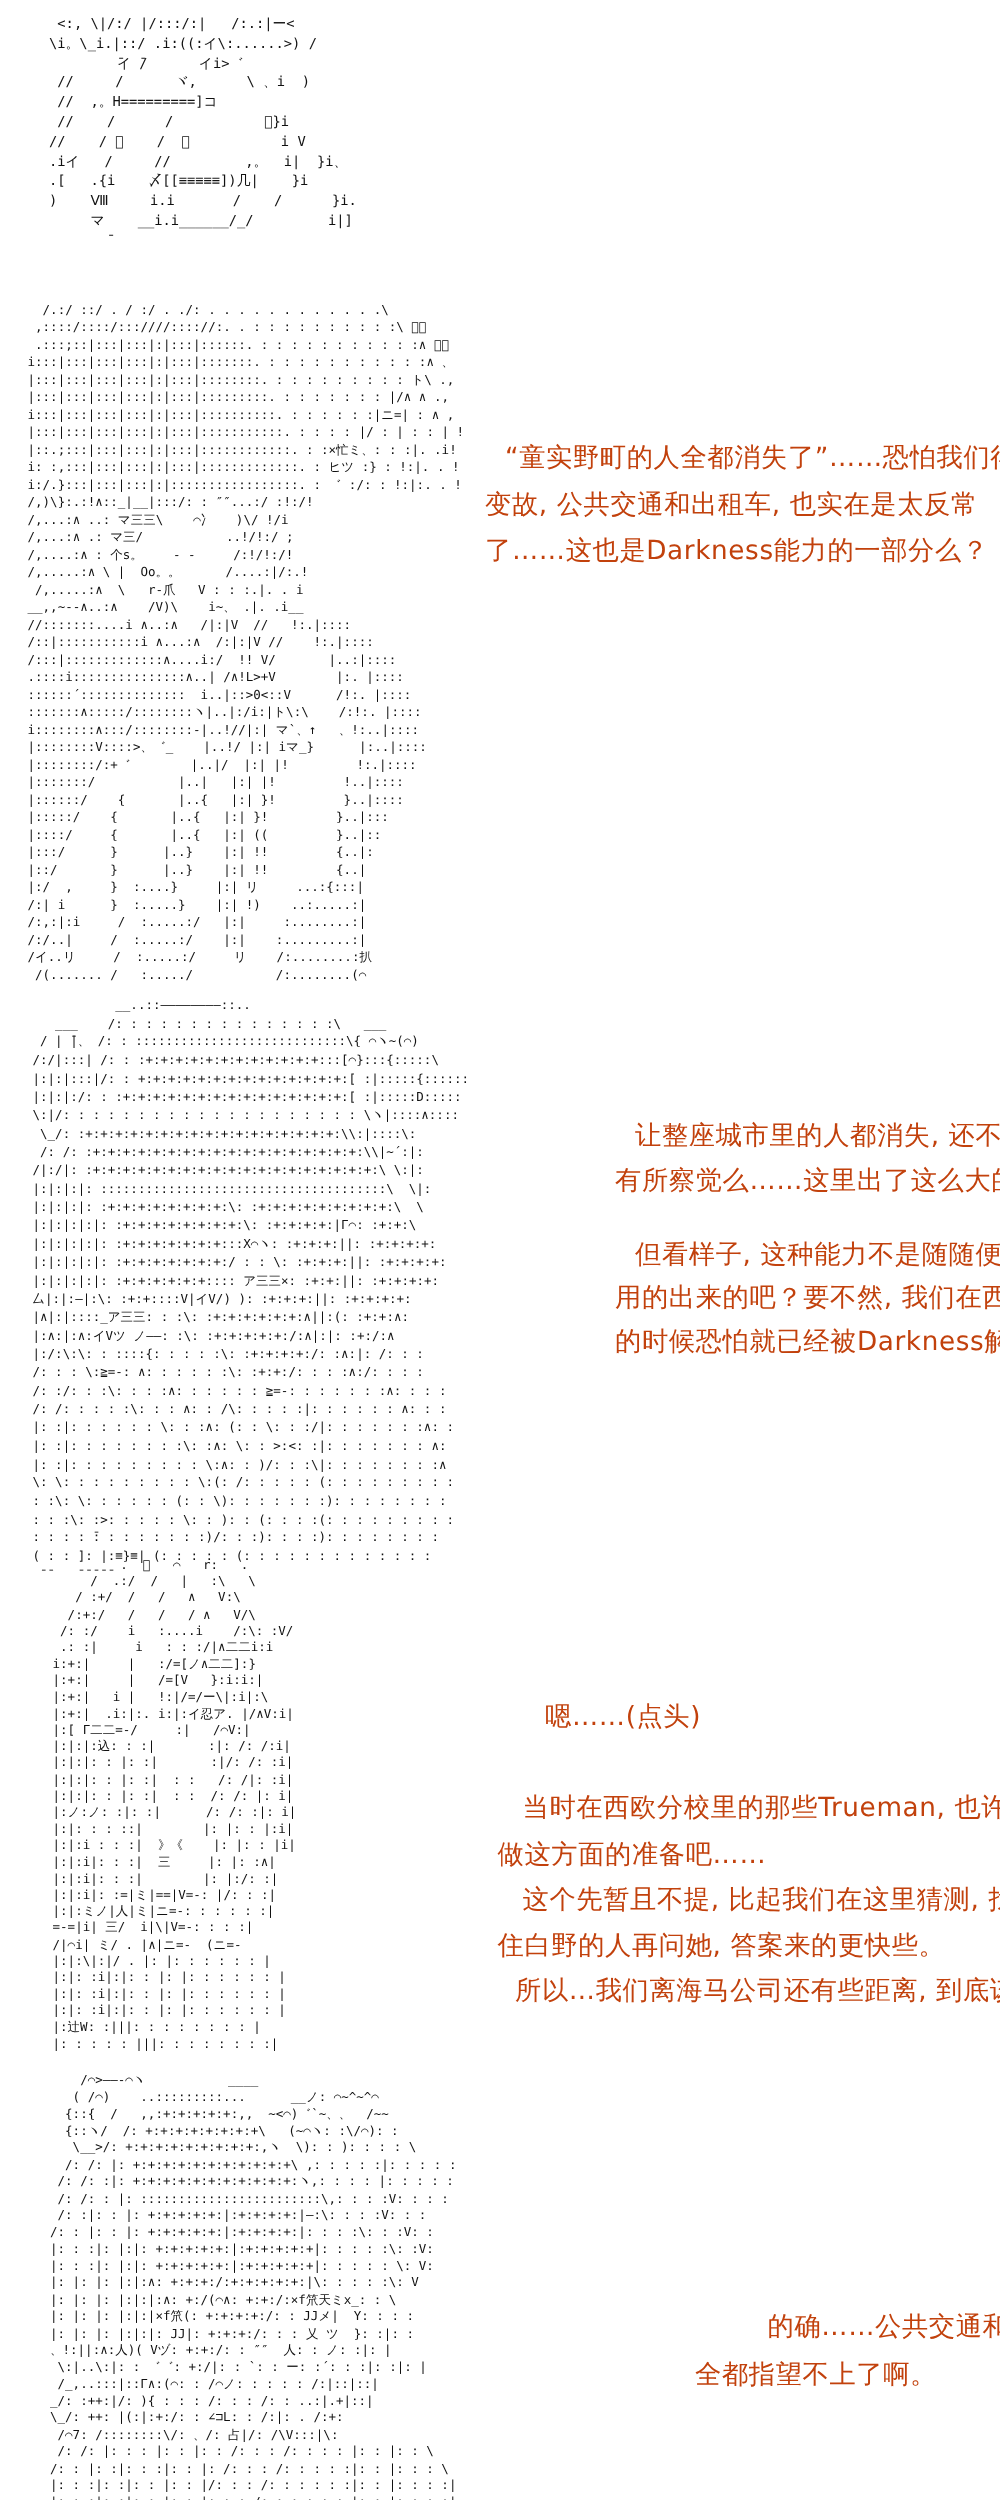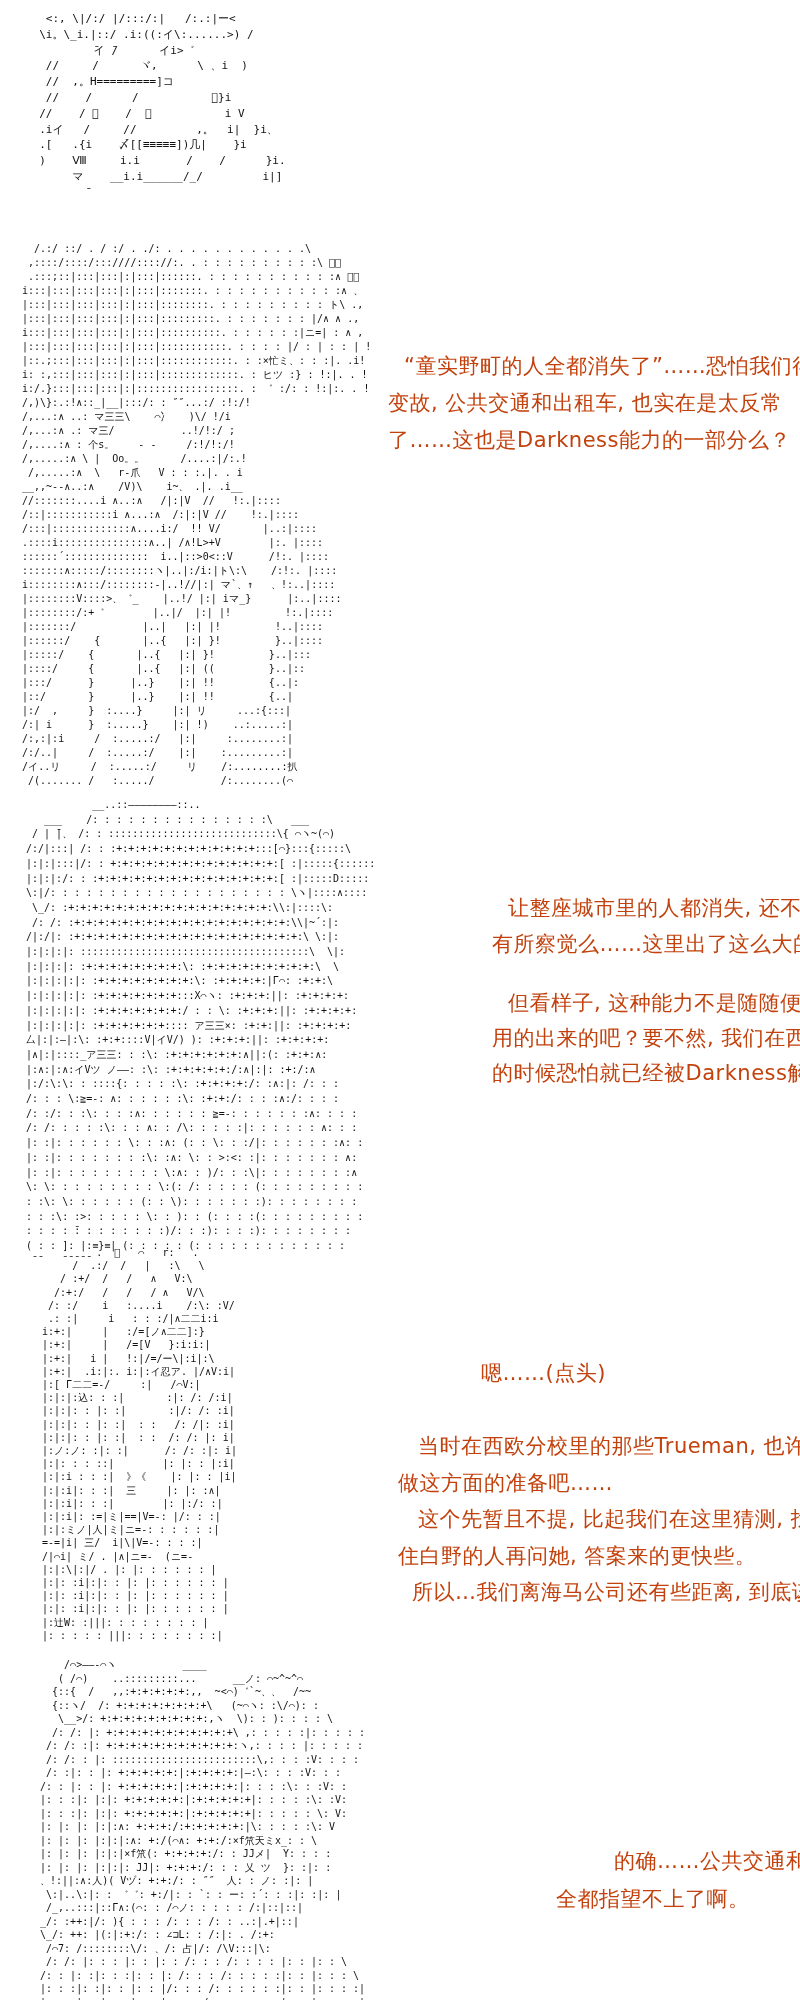--- a/index.html
+++ b/index.html
@@ -14,21 +14,21 @@
   .aa.p1{left:26px;top:0;line-height:15.8px;font-size:11px;}
   .aa.p2{left:16px;top:232px;line-height:14px;}
   .aa.p3{left:20px;top:788px;line-height:14.7px;}
   .aa.p4{left:30px;top:1236px;line-height:13.2px;}
   .aa.p5{left:34px;top:1648px;line-height:13.5px;}
   .dlg{position:absolute;font-size:21px;letter-spacing:0.5px;color:#c2410c;}
   .dlg .ln{white-space:nowrap;}
   .b1{left:388px;top:348px;line-height:37px;}
   .b2a{left:492px;top:890px;line-height:36px;}
   .b2b{left:492px;top:986px;line-height:35px;}
-  .b3n{left:436px;top:1358px;line-height:30px;margin-left:45px;}
+  .b3n{left:436px;top:1358px;line-height:30px;}
   .b3p{left:398px;top:1428px;line-height:36.5px;}
   .b4{left:556px;top:1842px;line-height:38px;}
   .ind1{padding-left:16px;}
   .ind2{padding-left:20px;}
   .ind3{padding-left:14px;}
   .ind4{padding-left:58px;}
 </style>
 </head>
 <body>
 

